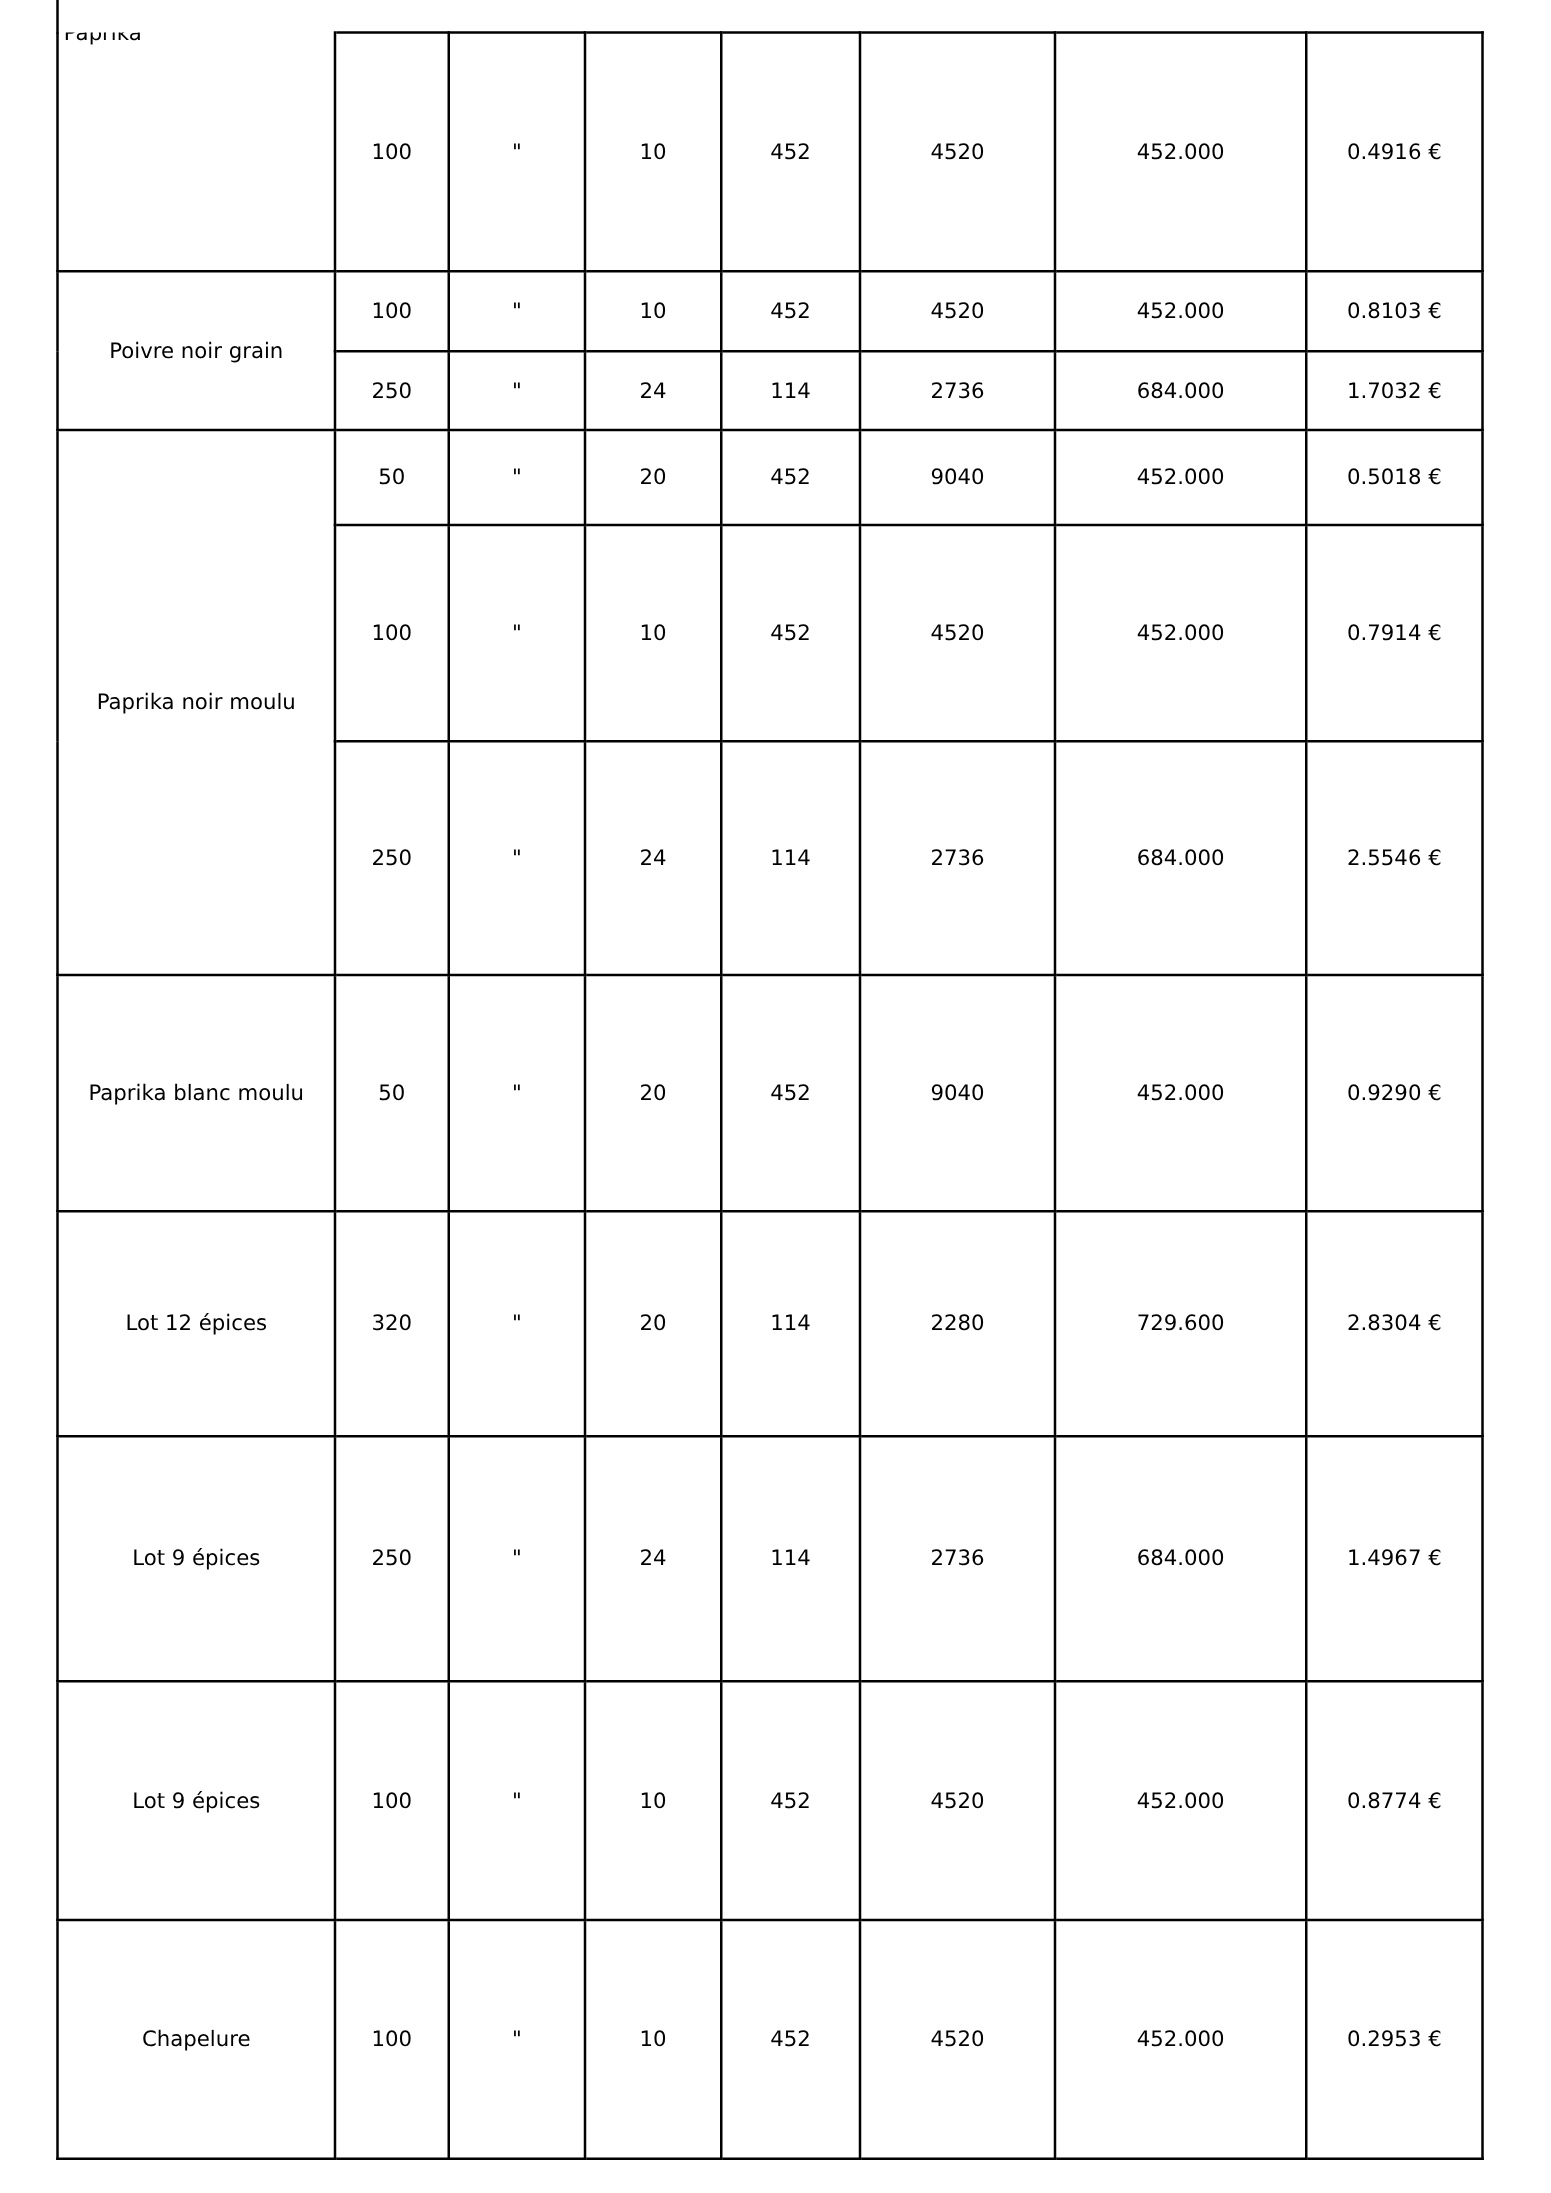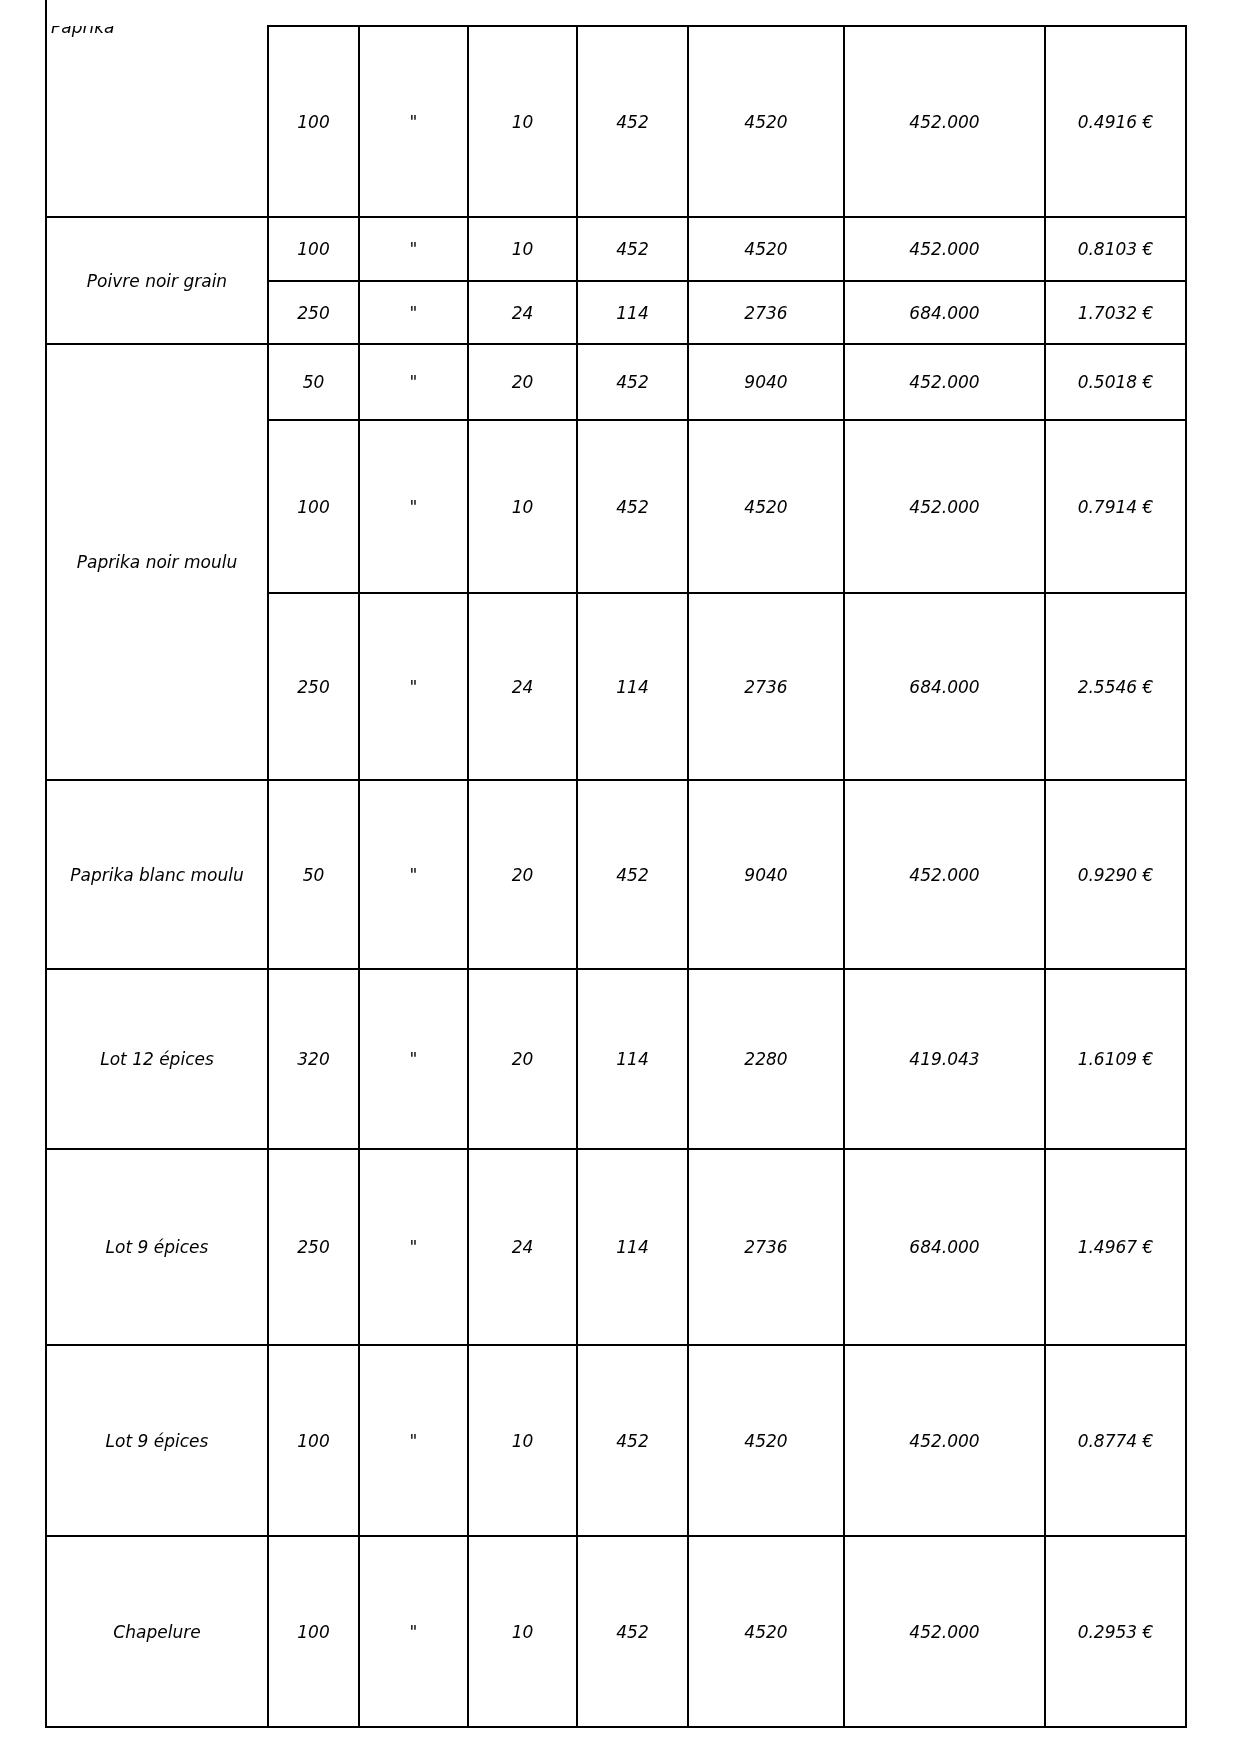--- a/index.html
+++ b/index.html
@@ -10,21 +10,20 @@
     background: #ffffff;
     overflow: hidden;
     font-family: "DejaVu Sans", sans-serif;
     color: #000000;
   }
   #page {
     position: relative;
     width: 1241px;
     height: 1568px;
     background: #ffffff;
-    font-style: italic;
   }
   
   #left-border-stub {
     position: absolute;
     left: 45px;
     top: 0;
     width: 2px;
     height: 27px;
     background: #000;
   }
@@ -159,22 +158,22 @@
 
     <tr style="height:180px">
       <td class="product">
         <span>Lot 12 épices</span>
       </td>
       <td>320</td>
       <td>"</td>
       <td>20</td>
       <td>114</td>
       <td>2280</td>
-      <td>419.043</td>
-      <td>1.6109 €</td>
+      <td>729.600</td>
+      <td>2.8304 €</td>
     </tr>
 
     <tr style="height:196px">
       <td class="product">
         <span>Lot 9 épices</span>
       </td>
       <td>250</td>
       <td>"</td>
       <td>24</td>
       <td>114</td>

